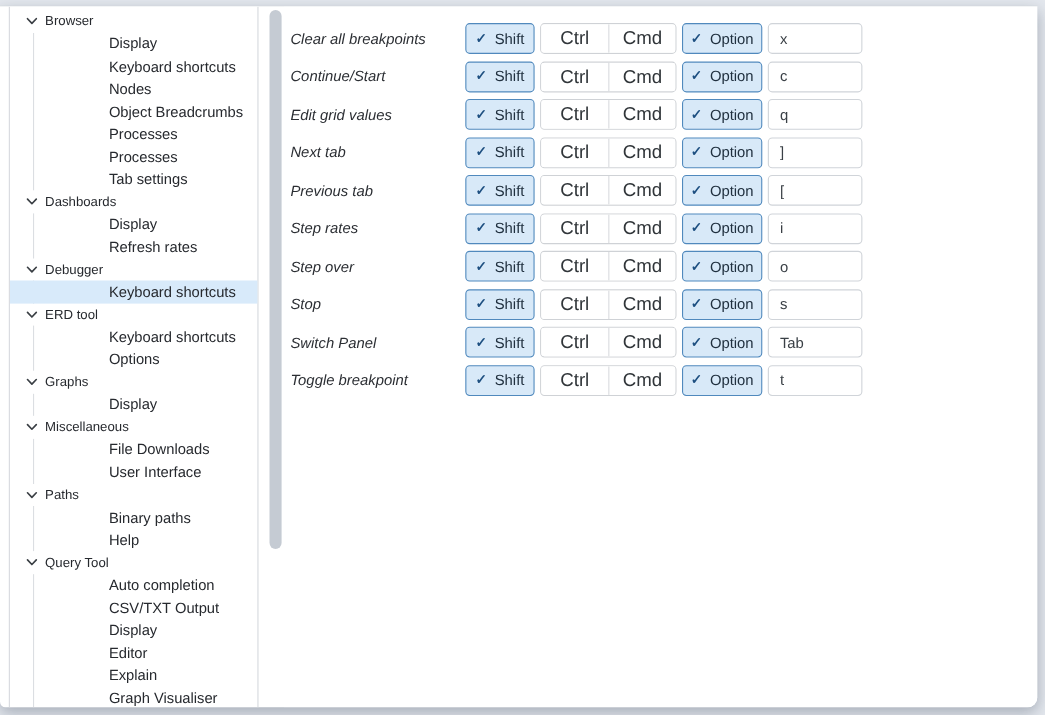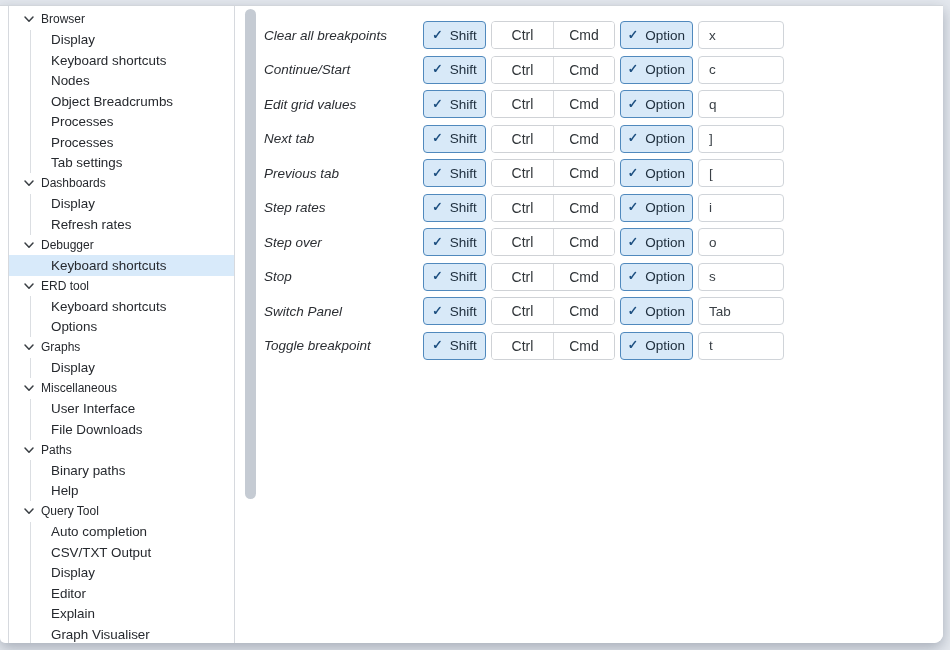--- a/index.html
+++ b/index.html
@@ -38,21 +38,21 @@
     padding-left:20px;
   }
   .child-row {
     height:20.5px; display:flex; align-items:center;
     font-size:13.4px; cursor:pointer; position:relative; white-space:nowrap;
   }
   .child-row.selected::before {
     content:""; position:absolute; left:-42px; right:-7px; top:0; bottom:0;
     background:#d8eafa;
   }
-  .child-row > span { position:relative; }
+  .child-row > span { position:relative;margin-left:48px; }
   
   .scroll-thumb {
     position:absolute; left:245px; top:3px; width:11px; height:490px;
     background:#c5cbd3; border-radius:6px;
   }
   
   .main {
     position:absolute; left:258px; top:0; right:0; bottom:0;
     background:#fff; padding:15px 0 0 6px;
   }
@@ -65,21 +65,21 @@
   }
   .toggle .chk { color:#1d4f80; font-size:12.5px; font-weight:bold; line-height:1; }
   .toggle.w-shift { width:63px; }
   .toggle.w-option { width:73px; }
   .btn-group {
     display:flex; height:28px; border:1px solid #cfd2d6; border-radius:4px;
     overflow:hidden; margin-right:5px; background:#fff;
   }
   .btn-group .gbtn {
     width:61px; display:flex; align-items:center; justify-content:center;
-    font-size:14px; color:#303539; cursor:pointer; background:#fff;
+    font-size:17px; color:#303539; cursor:pointer; background:#fff;
   }
   .btn-group .gbtn + .gbtn { border-left:1px solid #d9dbde; }
   .key-input {
     width:86px; height:28px; border:1px solid #d0d4d9; border-radius:4px;
     padding:0 10px; font-size:13.5px; color:#3a4046; background:#fff;
     font-family:"Liberation Sans", sans-serif; outline:none;
   }
 </style>
 </head>
 <body>
@@ -204,25 +204,25 @@
     <div class="group-row">
       <span class="chev">
         <svg width="12" height="12" viewBox="0 0 12 12">
                 <polyline points="2,4 6,8.2 10,4" fill="none" stroke="#3a3f44" stroke-width="1.5" stroke-linecap="round" stroke-linejoin="round"></polyline>
               </svg>
       </span>
       <span>Miscellaneous</span>
     </div>
     <div class="children">
   <div class="child-row">
+    <span>File Downloads</span>
+  </div>
+
+  <div class="child-row">
     <span>User Interface</span>
-  </div>
-
-  <div class="child-row">
-    <span>File Downloads</span>
   </div>
 </div>
   </div>
 
   <div>
     <div class="group-row">
       <span class="chev">
         <svg width="12" height="12" viewBox="0 0 12 12">
                 <polyline points="2,4 6,8.2 10,4" fill="none" stroke="#3a3f44" stroke-width="1.5" stroke-linecap="round" stroke-linejoin="round"></polyline>
               </svg>

